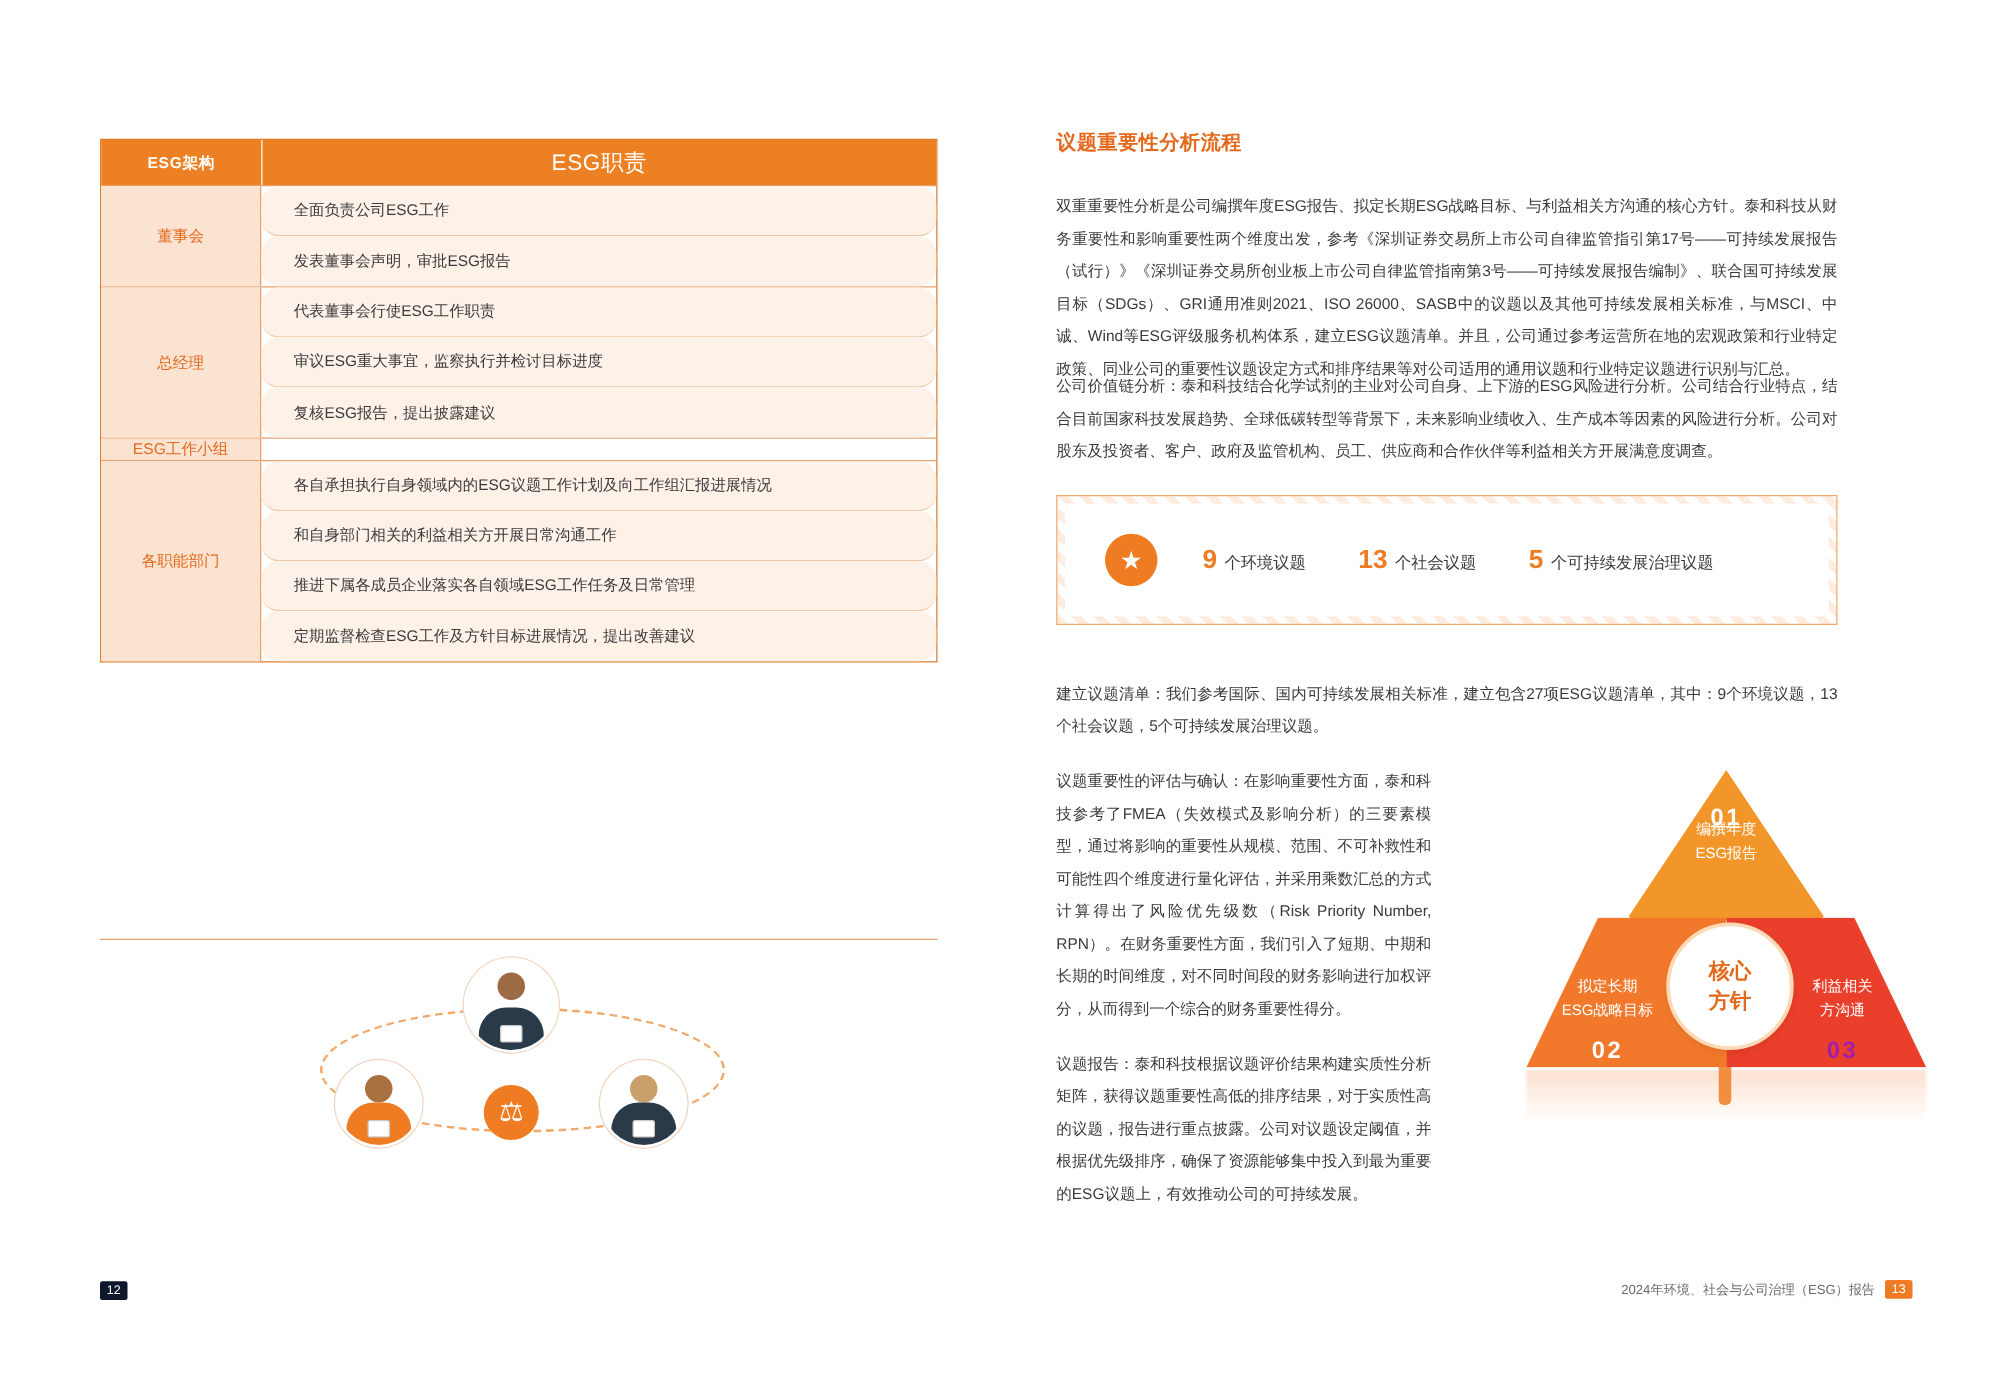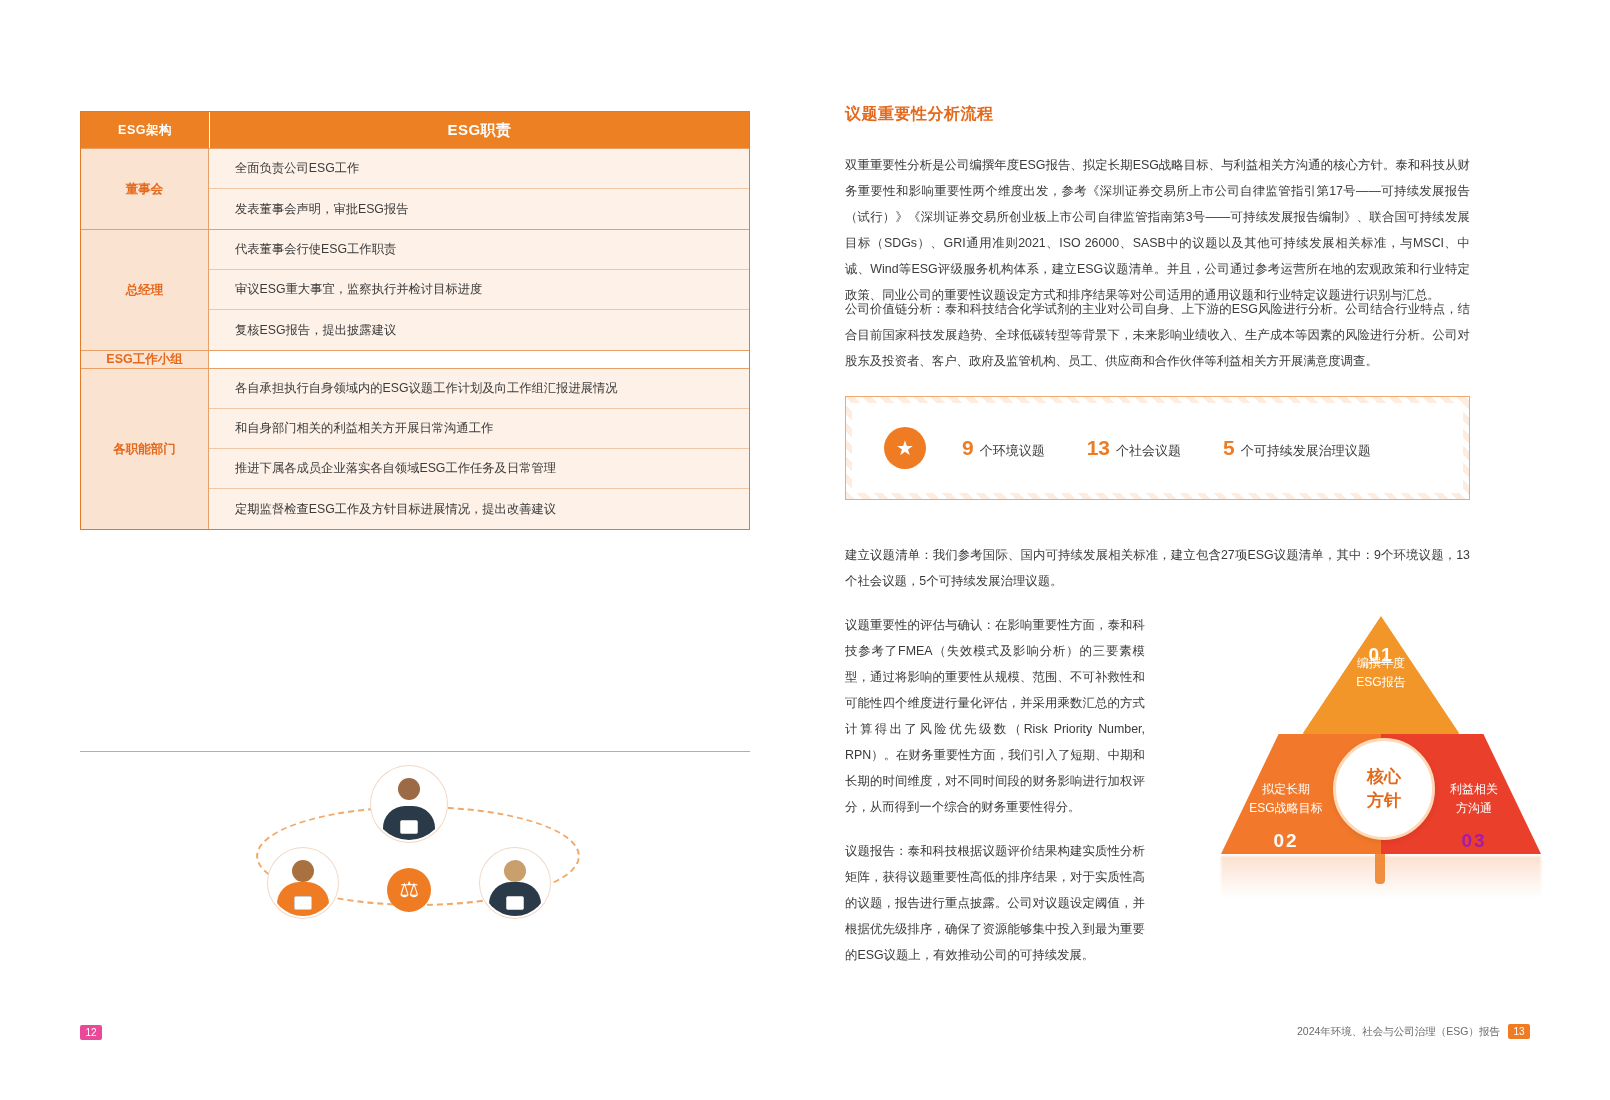--- a/index.html
+++ b/index.html
@@ -23,38 +23,39 @@
     border:1px solid #e07b2a;
     box-sizing:border-box;
   }
   .esg-head{display:flex;background:#ed8022;color:#fff;}
   .esg-head .c1{
     width:128px;min-height:36px;display:flex;align-items:center;justify-content:center;
     font-size:12.5px;font-weight:bold;border-right:1px solid #fff;letter-spacing:.5px;
   }
   .esg-head .c2{
     flex:1;min-height:36px;display:flex;align-items:center;justify-content:center;
-    font-size:15px;font-weight:bold;letter-spacing:.5px;
+    font-size:18px;font-weight:normal;letter-spacing:.5px;
   }
   .esg-group{display:flex;border-top:1px solid #e8a06a;}
   .esg-group .gcell{
     width:128px;background:#fbe3d2;color:#e4691c;
-    font-size:12.5px;font-weight:bold;
+    font-size:12.5px;font-weight:normal;
     display:flex;align-items:center;justify-content:center;
     border-right:1px solid #e8a06a;
     box-sizing:border-box;
   }
   .esg-group .gduties{flex:1;}
   .duty{
     height:40px;display:flex;align-items:center;
     padding-left:26px;
     font-size:12.3px;color:#3b3b3b;
     background:#fdf1e8;
     border-bottom:1px solid #f0c6a5;
     box-sizing:border-box;
+    border-radius:14px;
   }
   .duty:last-child{border-bottom:none;}
   .esg-group:nth-child(odd) .duty{background:#fdf1e8;}
 
   
   .illus{
     position:absolute;left:80px;top:751px;width:670px;height:196px;
     border-top:1px solid #e8a06a;
     background:#fff;
     box-sizing:border-box;
@@ -159,21 +160,21 @@
     position:absolute;left:36px;top:248px;width:320px;height:42px;
     background:linear-gradient(to bottom,rgba(240,120,40,.22),rgba(240,120,40,0));
     filter:blur(1px);
   }
   .stand{
     position:absolute;left:190px;top:230px;width:10px;height:46px;background:#ef7c22;border-radius:4px;opacity:.85;
   }
 
   
   .pg-left{
-    position:absolute;left:80px;top:1025px;width:22px;height:15px;background:#ec4899;color:#fff;
+    position:absolute;left:80px;top:1025px;width:22px;height:15px;background:#0f172a;color:#fff;
     font-size:10px;display:flex;align-items:center;justify-content:center;border-radius:2px;
   }
   .foot-right{
     position:absolute;right:80px;top:1024px;display:flex;align-items:center;gap:8px;
   }
   .foot-text{font-size:10.5px;color:#6b6b6b;}
   .pg-right{
     width:22px;height:15px;background:#ef7c22;color:#fff;font-size:10px;
     display:flex;align-items:center;justify-content:center;border-radius:2px;
   }

